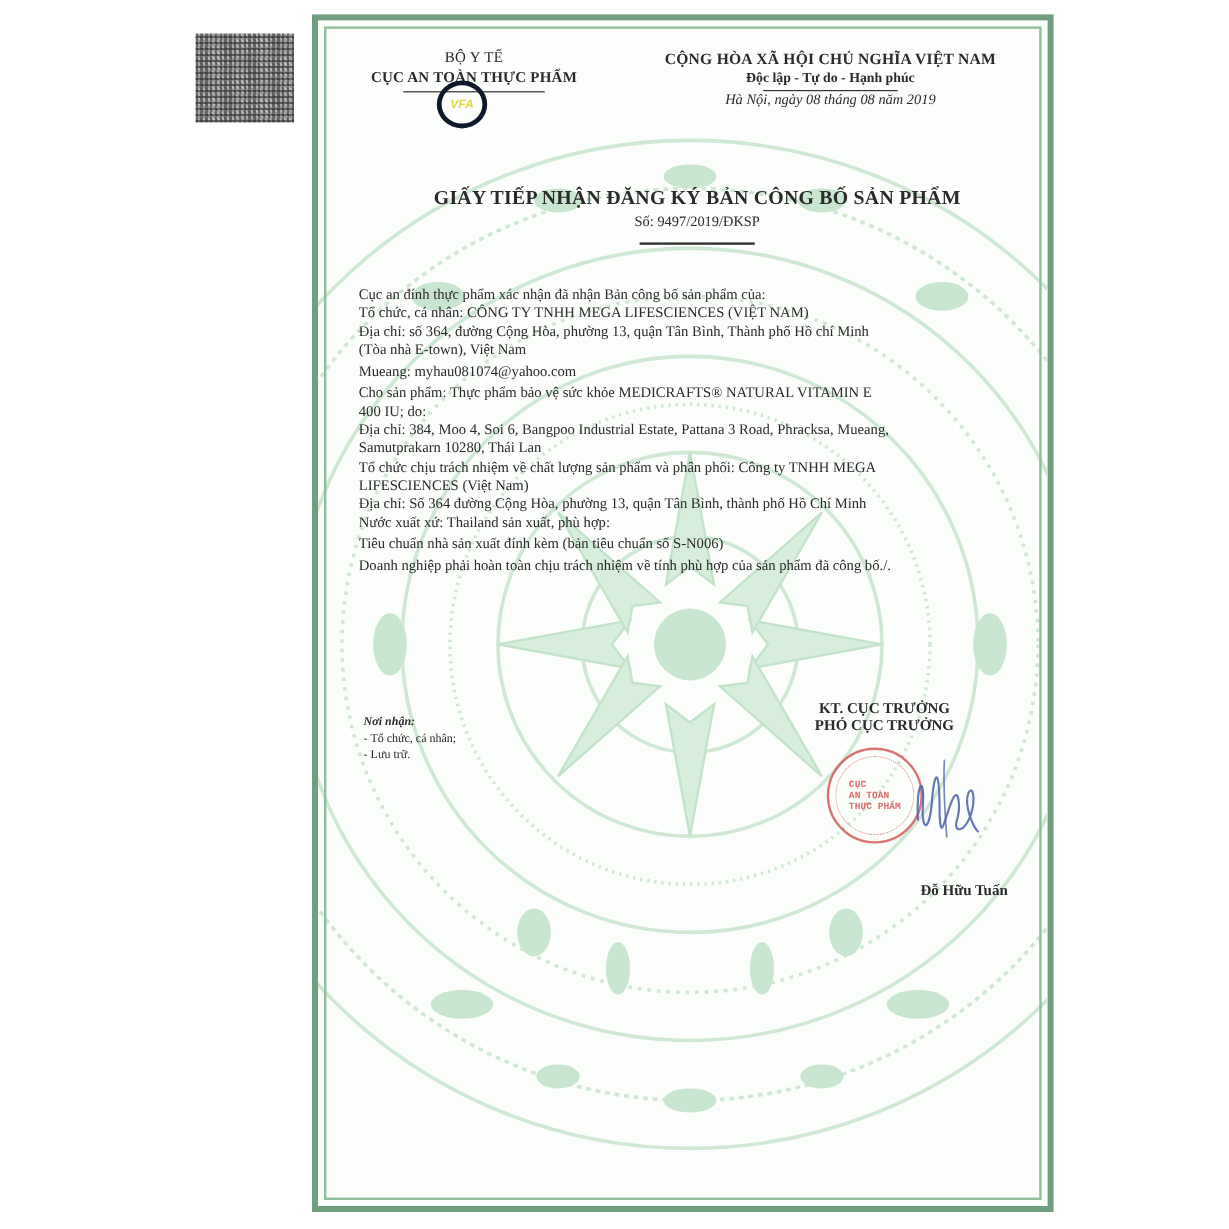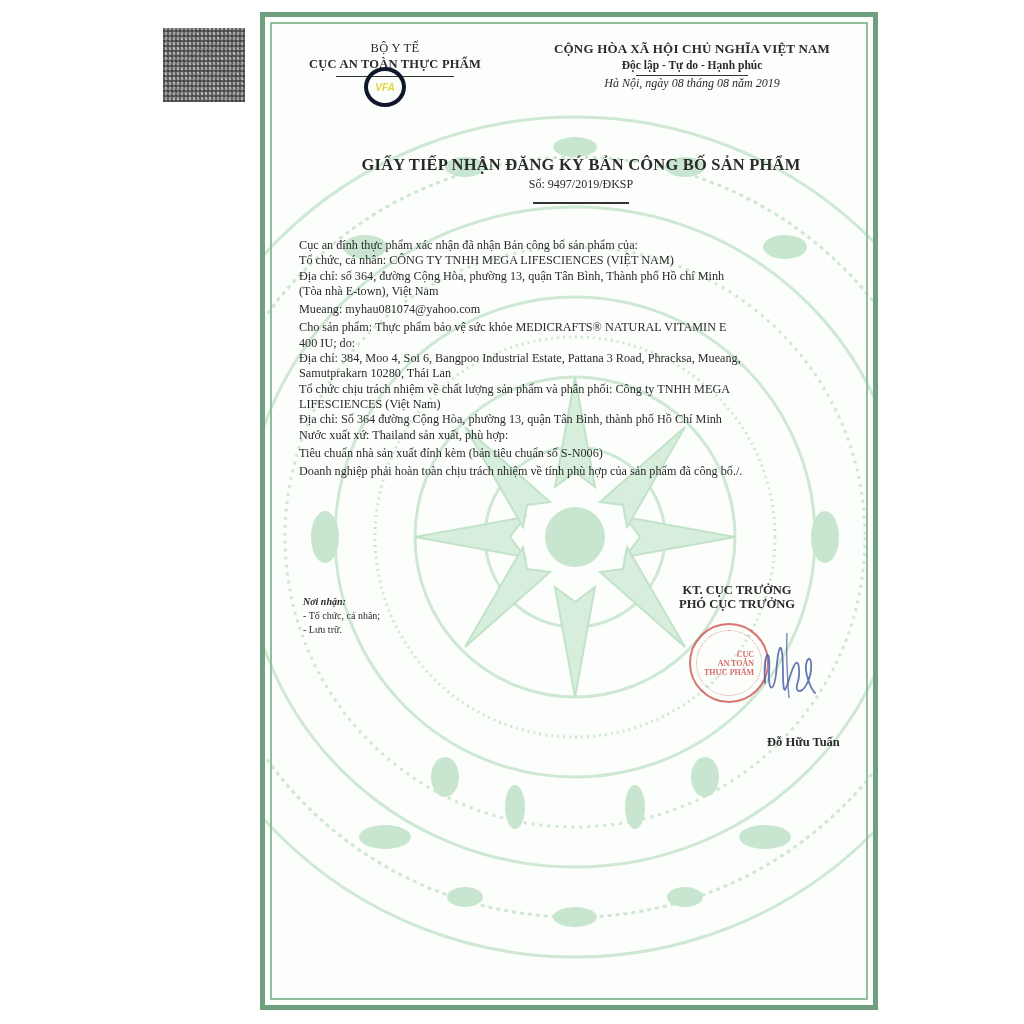--- a/index.html
+++ b/index.html
@@ -54,21 +54,21 @@
   .fax { position: absolute; left: 307px; }
 
   .recipients { position: absolute; left: 26px; top: 566px; font-size: 10px; line-height: 14px; margin-top: 12px; }
   .recipients .label { font-weight: bold; font-style: italic; }
   .signer { position: absolute; left: 360px; top: 566px; width: 200px; text-align: center; font-size: 12.5px; font-weight: bold; line-height: 14px; }
   .stamp {
     position: absolute; left: 412px; top: 606px; width: 80px; height: 80px; border-radius: 50%;
     border: 2px solid rgba(205,70,70,.75); box-sizing: border-box; display: flex; align-items: center; justify-content: center;
   }
   .stamp .ring { position: absolute; left: 5px; top: 5px; right: 5px; bottom: 5px; border-radius: 50%; border: 1px dotted rgba(205,70,70,.6); }
-  .stamp .txt { color: rgba(205,70,70,.8); font-family: Liberation Serif, serif; font-size: 8px; font-weight: bold; text-align: right; line-height: 9px; }
+  .stamp .txt { color: rgba(205,70,70,.8); font-family: Liberation Mono, monospace; font-size: 8px; font-weight: bold; text-align: left; line-height: 9px; }
   .signature { position: absolute; left: 476px; top: 606px; width: 80px; height: 90px; }
   .signer-name { position: absolute; left: 490px; top: 718px; font-size: 12.5px; font-weight: bold; }
 </style>
 </head>
 <body>
 
 <div class="qr"></div>
 
 <div class="sheet">
   <svg class="drum" viewBox="0 0 608 988" xmlns="http://www.w3.org/2000/svg">

